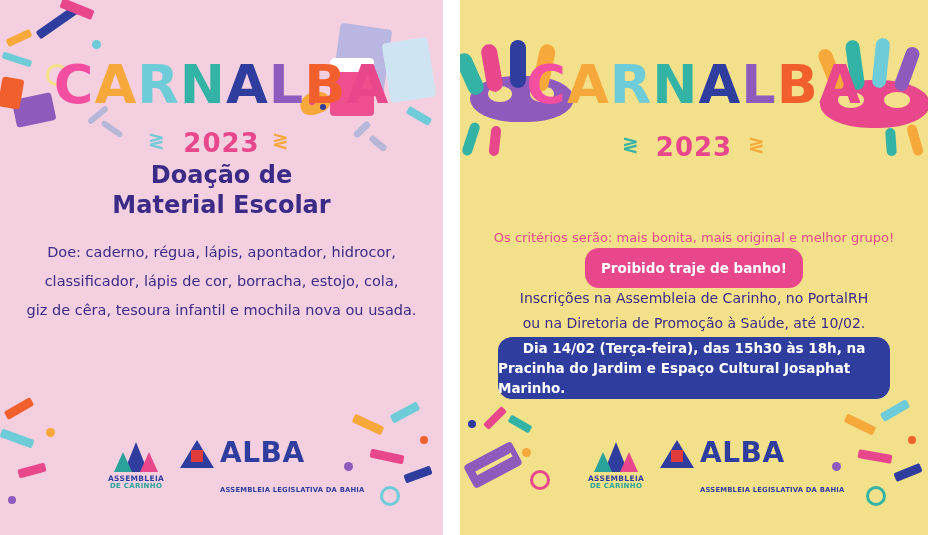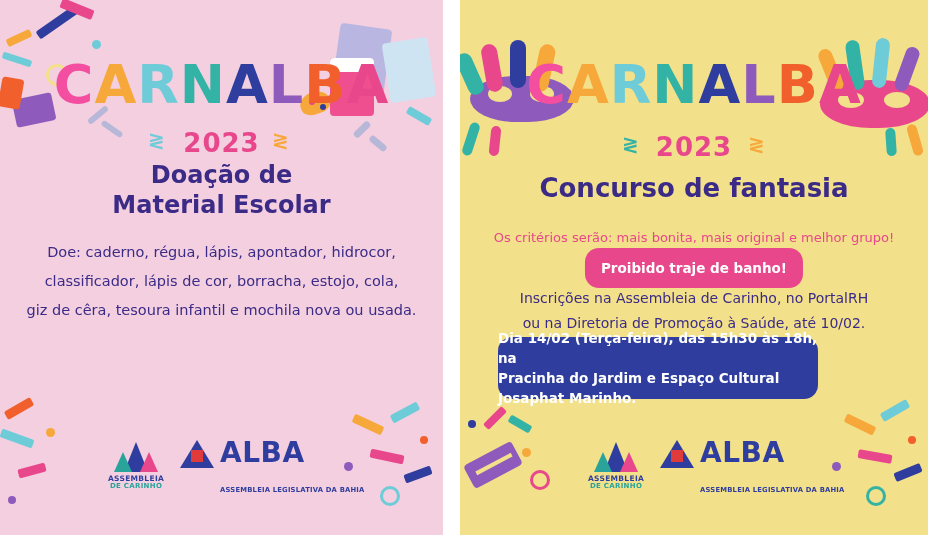--- a/index.html
+++ b/index.html
@@ -69,21 +69,21 @@
   .infobox-left div{color:#3b2b86;font-size:13.5px;line-height:1.55;font-weight:bold;}
 
   
   .pill{
     position:absolute;left:50%;transform:translateX(-50%);top:248px;
     background:#e8478c;color:#ffffff;border-radius:14px;
     padding:12px 16px;font-size:13.5px;font-weight:bold;white-space:nowrap;
   }
   
   .infobox-right{
-    position:absolute;left:38px;top:337px;width:320px;height:62px;
+    position:absolute;left:38px;top:337px;width:392px;height:62px;
     background:#2f3e9e;border-radius:14px;
     display:flex;flex-direction:column;justify-content:center;align-items:center;
   }
   .infobox-right div{color:#ffffff;font-size:13.5px;line-height:1.5;font-weight:bold;}
 
   
   .logos{position:absolute;display:flex;align-items:center;gap:16px;}
   .logo-carinho{display:flex;flex-direction:column;align-items:center;}
   .lc-mark{position:relative;width:44px;height:30px;}
   .lc-text{margin-top:3px;text-align:center;line-height:1.05;}
@@ -214,21 +214,20 @@
       <div style="position:absolute;left:74px;top:82px;width:10px;height:28px;background:#33b3a6;border-radius:6px;transform:rotate(-4deg);"></div>
     </div>
 
     <div class="carnalba cw" style="top:58px;">
       <span class="c1">C</span><span class="c2">A</span><span class="c3">R</span><span class="c4">N</span><span class="c5">A</span><span class="c6">L</span><span class="c7">B</span><span class="c8">A</span>
     </div>
     <div class="tick" style="left:162px;top:132px;color:#33b3a6;">≷</div>
     <div class="tick" style="left:288px;top:132px;color:#f7a83a;">≷</div>
     <div class="year" style="top:132px;">2023</div>
 
-    <div class="title" style="top:172px;font-size:26px;">Concurso de fantasia</div>
 
     <div class="body-line" style="top:228px;font-size:13px;color:#e8478c;">Os critérios serão: mais bonita, mais original e melhor grupo!</div>
 
     <div class="pill">Proibido traje de banho!</div>
 
     <div class="body-line" style="top:288px;font-size:14px;">Inscrições na Assembleia de Carinho, no PortalRH</div>
     <div class="body-line" style="top:313px;font-size:14px;">ou na Diretoria de Promoção à Saúde, até 10/02.</div>
 
     <div class="infobox-right">
       <div>Dia 14/02 (Terça-feira), das 15h30 às 18h, na</div>

